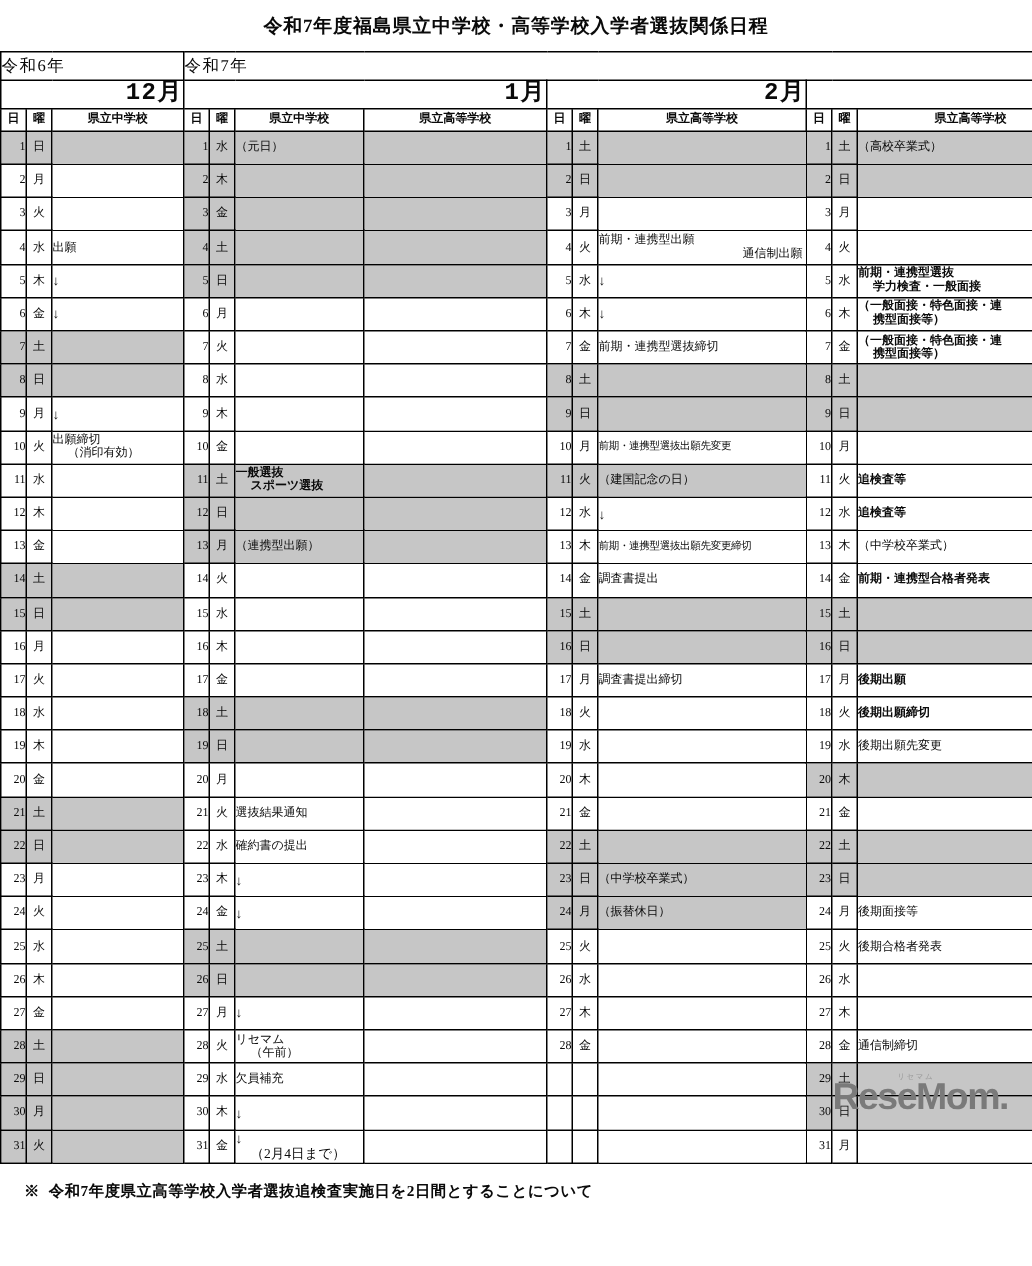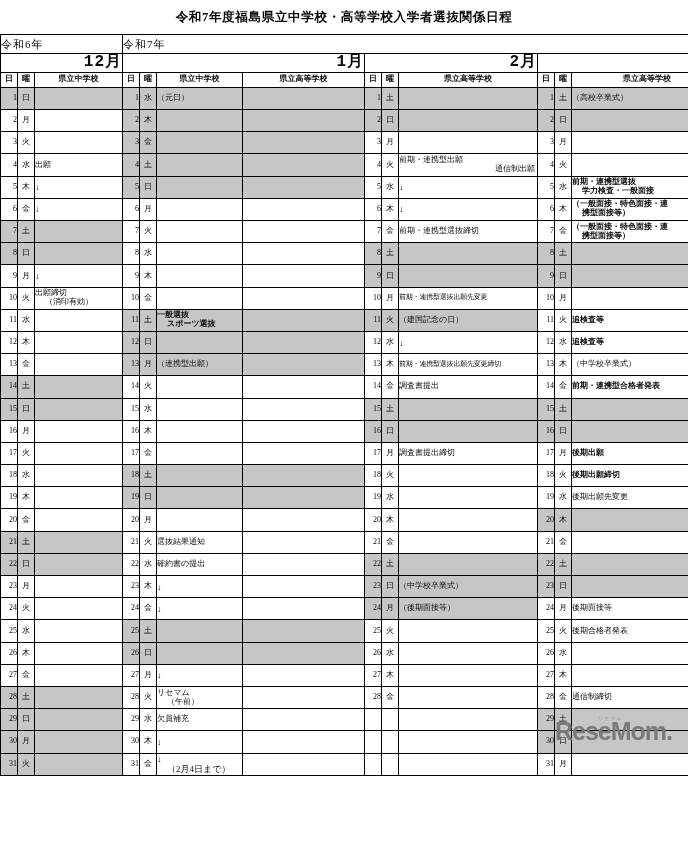--- a/index.html
+++ b/index.html
@@ -616,21 +616,21 @@
           <td class="ev"></td>
           <td class="d">24</td>
           <td class="w">金</td>
           <td class="ev arrow">
             <span class="l1">↓</span>
           </td>
           <td class="ev jhs"></td>
           <td class="d shade">24</td>
           <td class="w shade">月</td>
           <td class="ev shade">
-            <span class="l1">（後期面接等）</span>
+            <span class="l1">（振替休日）</span>
           </td>
           <td class="d">24</td>
           <td class="w">月</td>
           <td class="ev">
             <span class="l1">後期面接等</span>
           </td>
         </tr>
         <tr>
           <td class="d">25</td>
           <td class="w">水</td>
@@ -749,20 +749,21 @@
           <td class="w"></td>
           <td class="ev"></td>
           <td class="d">31</td>
           <td class="w">月</td>
           <td class="ev"></td>
         </tr>
       </tbody>
   </table>
 
   <div class="note">
+    <div class="hd"><span>※</span>&nbsp;&nbsp;<span>令和7年度県立高等学校入学者選抜追検査実施日を2日間とすることについて</span></div>
   </div>
 
   <div class="logo">
     <div class="ruby">リセマム</div>
     <div class="mark">ReseMom.</div>
   </div>
 
 </div>
 
 </body></html>

